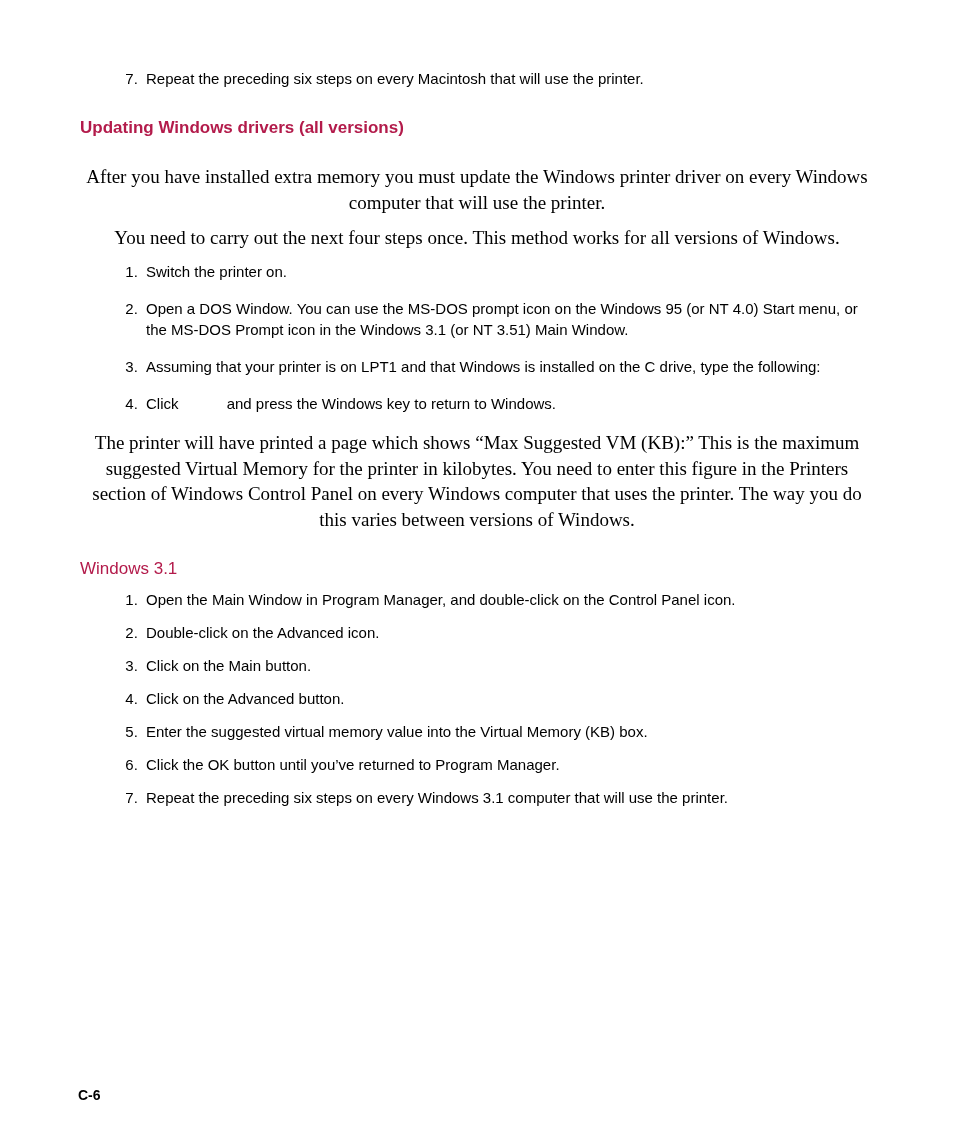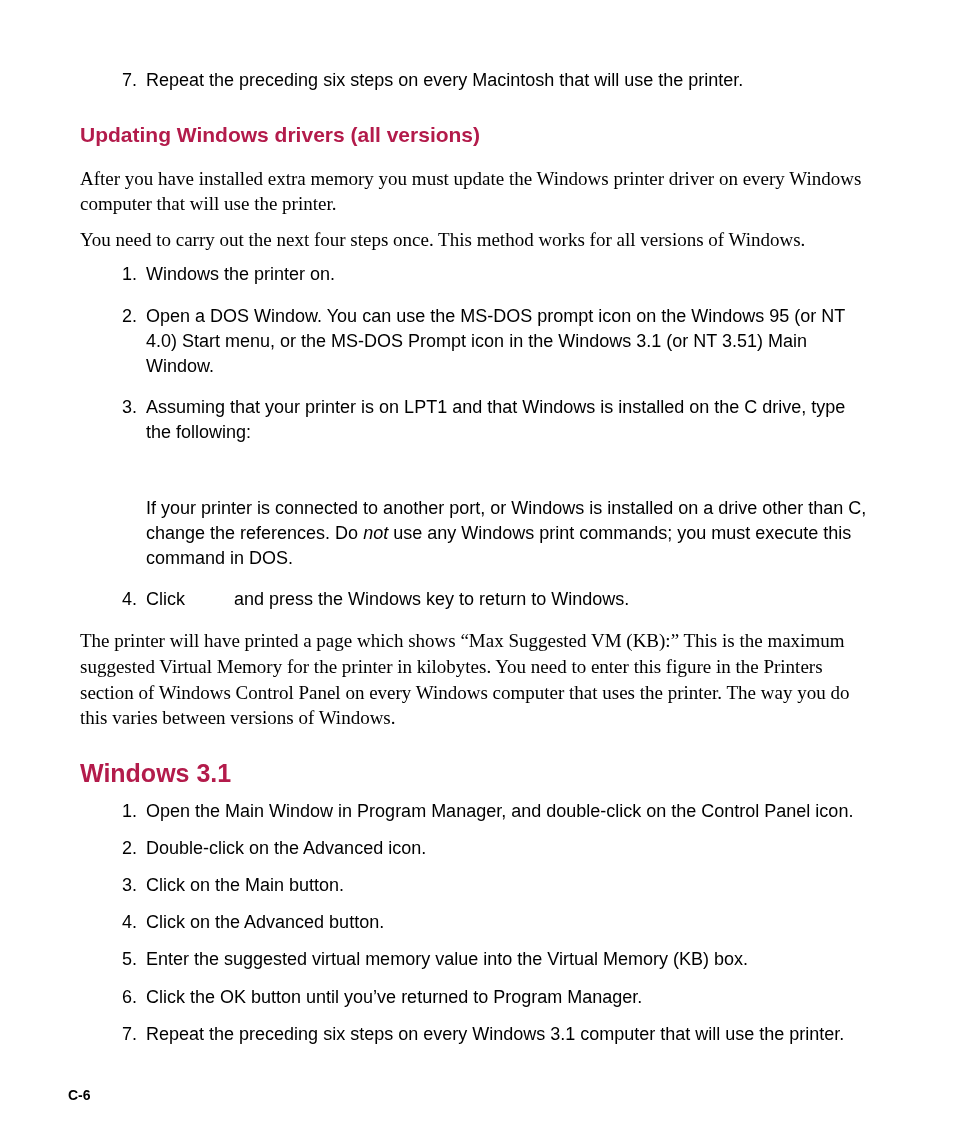--- a/index.html
+++ b/index.html
@@ -11,51 +11,51 @@
     font-size:19px;
     line-height:1.35;
     box-sizing:border-box;
     padding:62px 80px 40px 80px;
     position:relative;
   }
   .heading1{
     font-family:'Segoe UI',Helvetica,Arial,sans-serif;
     font-weight:700;
     color:#b31b4b;
-    font-size:21px;
-    margin:28px 0 16px 0;
+    font-size:17px;
+    margin:28px 0 24px 0;
   }
   .heading2{
     font-family:'Segoe UI',Helvetica,Arial,sans-serif;
-    font-weight:700;
+    font-weight:400;
     color:#b31b4b;
-    font-size:25px;
+    font-size:17px;
     margin:26px 0 8px 0;
   }
   .para{margin:8px 0 10px 0;}
-  .indent{padding-left:0;}
+  .indent{padding-left:0;text-align:center;}
   ol.steps{
     font-family:'Segoe UI',Helvetica,Arial,sans-serif;
-    font-size:18px;
+    font-size:15px;
     line-height:1.4;
     padding-left:62px;
     margin:6px 0 6px 0;
   }
   ol.steps > li{
     margin-bottom:16px;
     padding-left:4px;
   }
   ol.steps.tight > li{margin-bottom:12px;}
   .step-sub{
     margin-top:50px;
   }
   .italic{font-style:italic;}
   .footer{
     position:absolute;
-    left:68px;
+    left:78px;
     bottom:40px;
     font-family:'Segoe UI',Helvetica,Arial,sans-serif;
     font-weight:700;
     font-size:14px;
   }
   .cmd-gap{display:inline-block;width:44px;}
 </style>
 </head>
 <body>
 
@@ -66,30 +66,27 @@
 </ol>
 
 <div class="heading1">Updating Windows drivers (all versions)</div>
 
 <div class="para indent">After you have installed extra memory you must update the Windows printer driver on every Windows computer that will use the printer.</div>
 
 <div class="para indent">You need to carry out the next four steps once. This method works for all versions of Windows.</div>
 
 <ol class="steps">
   <li>
-    <span>Windows the printer on.</span>
+    <span>Switch the printer on.</span>
   </li>
   <li>
     <span>Open a DOS Window. You can use the MS-DOS prompt icon on the Windows 95 (or NT 4.0) Start menu, or the MS-DOS Prompt icon in the Windows 3.1 (or NT 3.51) Main Window.</span>
   </li>
   <li>
     <span>Assuming that your printer is on LPT1 and that Windows is installed on the C drive, type the following:</span>
-    <div class="step-sub">
-      <span>If your printer is connected to another port, or Windows is installed on a drive other than C, change the references. Do </span><span class="italic">not</span><span> use any Windows print commands; you must execute this command in DOS.</span>
-    </div>
   </li>
   <li>
     <span>Click</span><span class="cmd-gap"></span><span> and press the Windows key to return to Windows.</span>
   </li>
 </ol>
 
 <div class="para indent">The printer will have printed a page which shows “Max Suggested VM (KB):” This is the maximum suggested Virtual Memory for the printer in kilobytes. You need to enter this figure in the Printers section of Windows Control Panel on every Windows computer that uses the printer. The way you do this varies between versions of Windows.</div>
 
 <div class="heading2">Windows 3.1</div>
 

